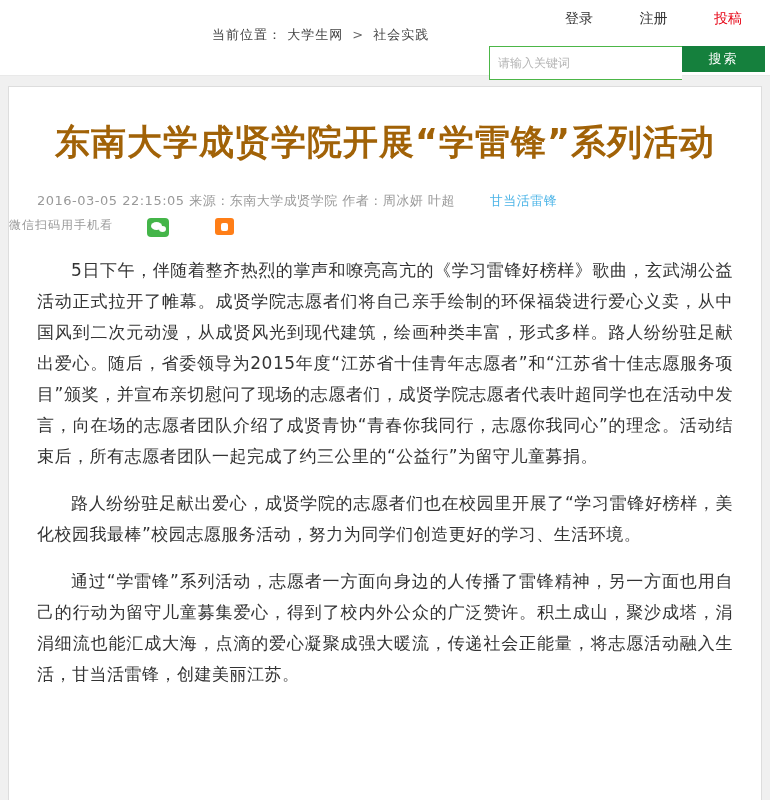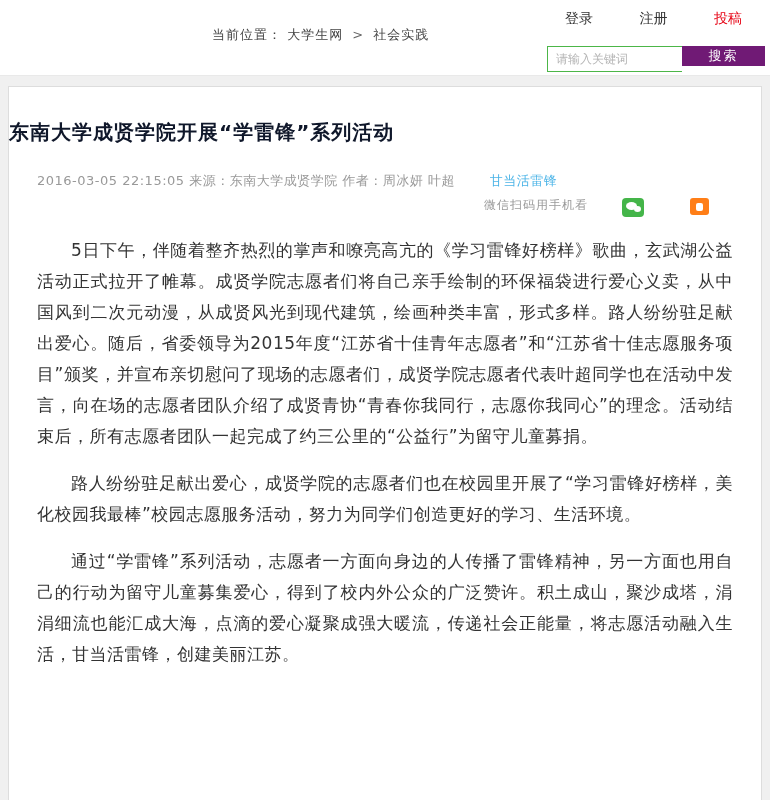--- a/index.html
+++ b/index.html
@@ -33,51 +33,51 @@
     position:absolute; top:10px; right:28px;
     font-size:14px;
   }
   .topnav span { margin-left:42px; cursor:pointer; color:#333; }
   .topnav .submit { color:#e60012; }
   .searchbar {
     position:absolute; top:46px; right:5px;
     display:flex; align-items:stretch; height:26px;
   }
   .search-input {
-    width:135px; height:26px;
+    width:193px; height:26px;
     border:1px solid #4cb648; border-right:none;
-    font-size:12px; color:#6d28d9; padding:8px 8px; outline:none;
+    font-size:12px; color:#6d28d9; padding:16px 8px; outline:none;
   }
   .search-input::placeholder { color:#b5b5b5; }
   .search-btn {
-    width:83px; height:20px;
-    background:#701a75; color:#fff; border:none;
+    width:83px; height:26px;
+    background:#15803d; color:#fff; border:none;
     font-size:13px; letter-spacing:2px; cursor:pointer;
   }
   
   .card {
     position:absolute; left:8px; top:86px;
     width:754px; height:720px;
     background:#ffffff; border:1px solid #ddd;
   }
   .article-title {
     margin-top:32px;
-    text-align:left;
-    font-size:20px; font-weight:bold; color:#0f172a;
+    text-align:center;
+    font-size:35px; font-weight:bold; color:#a16207;
     letter-spacing:1px;
   }
   .meta-row {
     margin:26px 0 0 28px;
     font-size:13px; color:#999; letter-spacing:0.5px;
   }
   .meta-row .comments {
     color:#4cb4e7; margin-left:30px; cursor:pointer; text-decoration:none;
   }
   .share-row {
-    display:flex; justify-content:flex-end; align-items:flex-start;
+    display:flex; align-items:flex-start;
     margin:8px 52px 0 0; gap:12px;
   }
   .share-hint {
     font-size:12px; color:#9a9a9a; letter-spacing:1px;
     height:12px; line-height:15px; overflow:hidden; margin-right:14px;
   }
   .share-icon { cursor:pointer; margin-left:8px; display:inline-block; }
   .icon-wechat {
     width:22px; height:19px; border-radius:4px; background:#44b549;
     position:relative; margin-right:26px;

